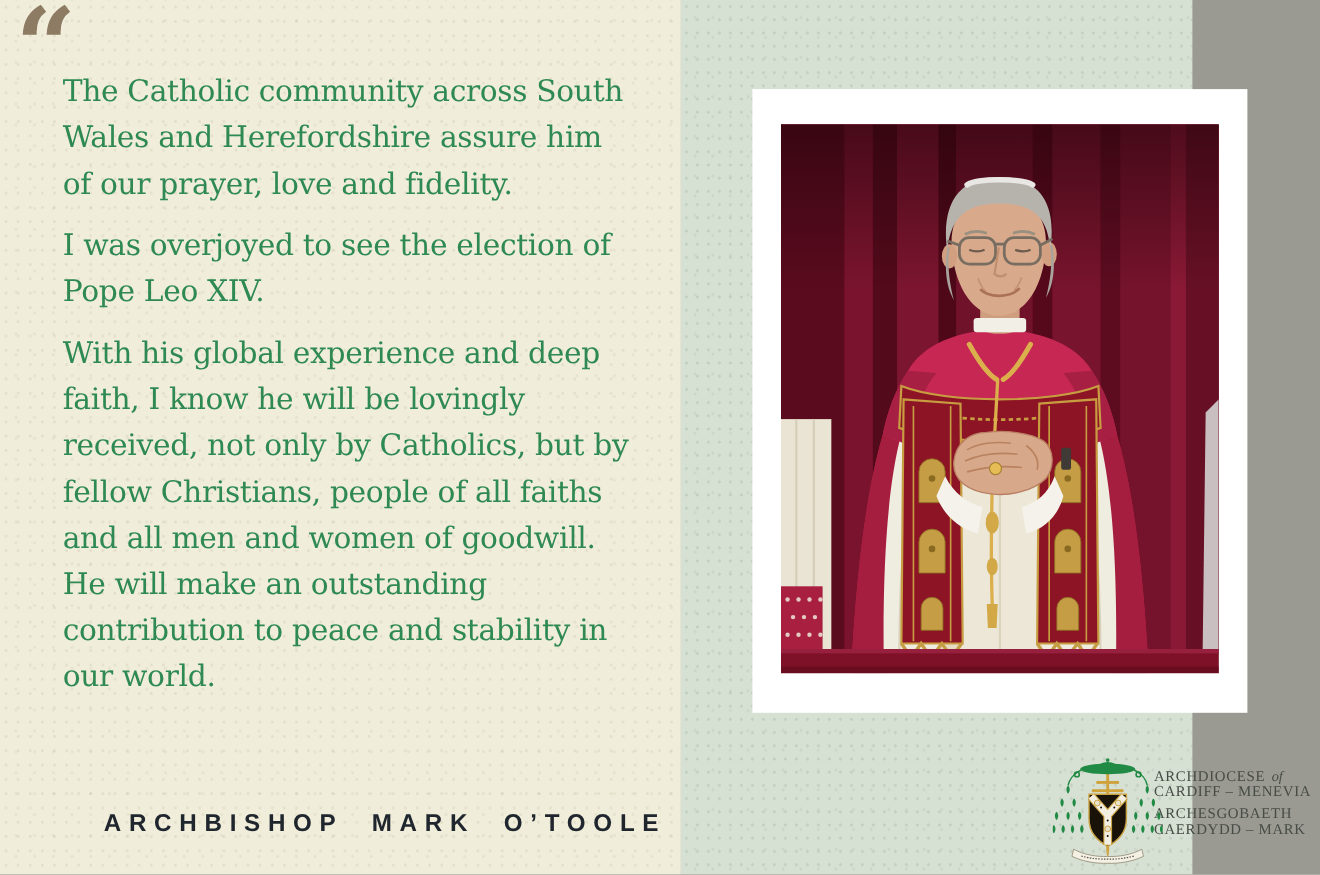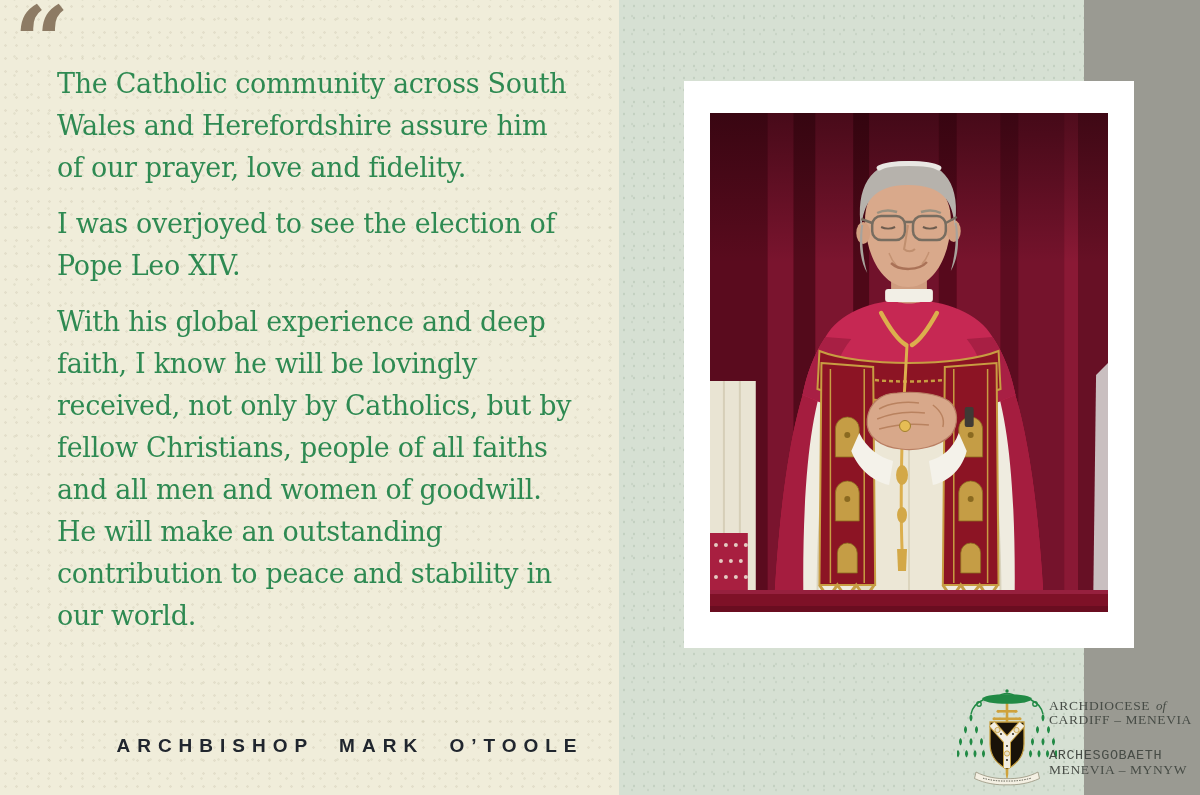--- a/index.html
+++ b/index.html
@@ -20,21 +20,21 @@
 
   .quote{position:absolute;left:57px;top:63px;width:556px;}
   .quote p{margin:0 0 14px 0;font-size:27px;line-height:42px;
     letter-spacing:-.3px;color:#2e8a52;white-space:pre-line;}
   .close-quote{font-family:"DejaVu Serif",serif;font-weight:bold;
     font-size:78px;line-height:0;color:#8d7b64;display:inline-block;
     position:relative;top:2px;margin-left:10px;vertical-align:baseline;}
 
   .attribution{position:absolute;left:80px;top:735px;width:540px;
     text-align:center;font-family:"Liberation Sans",sans-serif;
-    font-size:19px;font-weight:600;letter-spacing:7px;word-spacing:13px;
+    font-size:22px;font-weight:600;letter-spacing:7px;word-spacing:13px;
     color:#20262e;white-space:nowrap;}
 
   
   .panel-right{position:absolute;left:619px;top:0;width:465px;height:795px;
     background-color:#d6e0d3;
     background-image:
       radial-gradient(rgba(96,128,99,.16) 1px, transparent 1.4px),
       radial-gradient(rgba(90,120,95,.10) 1px, transparent 1.5px);
     background-size:10px 12px,16px 18px;background-position:0 0,5px 7px;}
 
@@ -45,21 +45,21 @@
   .photo svg{display:block;}
 
   
   .arms{position:absolute;left:338px;top:686px;width:100px;height:104px;}
   .logo-text{position:absolute;left:430px;top:699px;
     font-family:"Liberation Serif",serif;color:#474c46;
     font-size:13.5px;line-height:14px;letter-spacing:.6px;white-space:nowrap;}
   .lt-line{display:block;}
   .lt-line em{font-style:italic;letter-spacing:0;text-transform:none;
     font-size:13px;margin-left:2px;}
-  .lt-gap{margin-top:22px;font-family:Liberation Mono, monospace;}
+  .lt-gap{margin-top:6px;}
 </style>
 </head>
 <body>
 
 <div class="canvas">
 
   <section class="panel-left">
     <div class="open-quote">“</div>
 
     <div class="quote">
@@ -318,16 +318,16 @@
       <g>
         <path d="M19,86 C28,91 40,93 50,92.6 C60,93 72,91 81,86 L82.5,92.5 C72,97.5 60,99.2 50,98.8 C40,99.2 28,97.5 17.5,92.5 Z" fill="#f4f0e3" stroke="#97927c" stroke-width="0.8"></path>
         <path d="M26,92.2 Q38,95.4 50,95 Q62,95.4 74,92.2" stroke="#57574a" stroke-width="1" fill="none" stroke-dasharray="1.4 1.2"></path>
       </g>
     </svg>
 
     <div class="logo-text">
       <span class="lt-line"><span>ARCHDIOCESE</span> <em>of</em></span>
       <span class="lt-line">CARDIFF – MENEVIA</span>
       <span class="lt-line lt-gap">ARCHESGOBAETH</span>
-      <span class="lt-line">MENEVIA – MYNYW</span>
+      <span class="lt-line">CAERDYDD – MARK</span>
     </div>
   </section>
 </div>
 
 </body></html>

